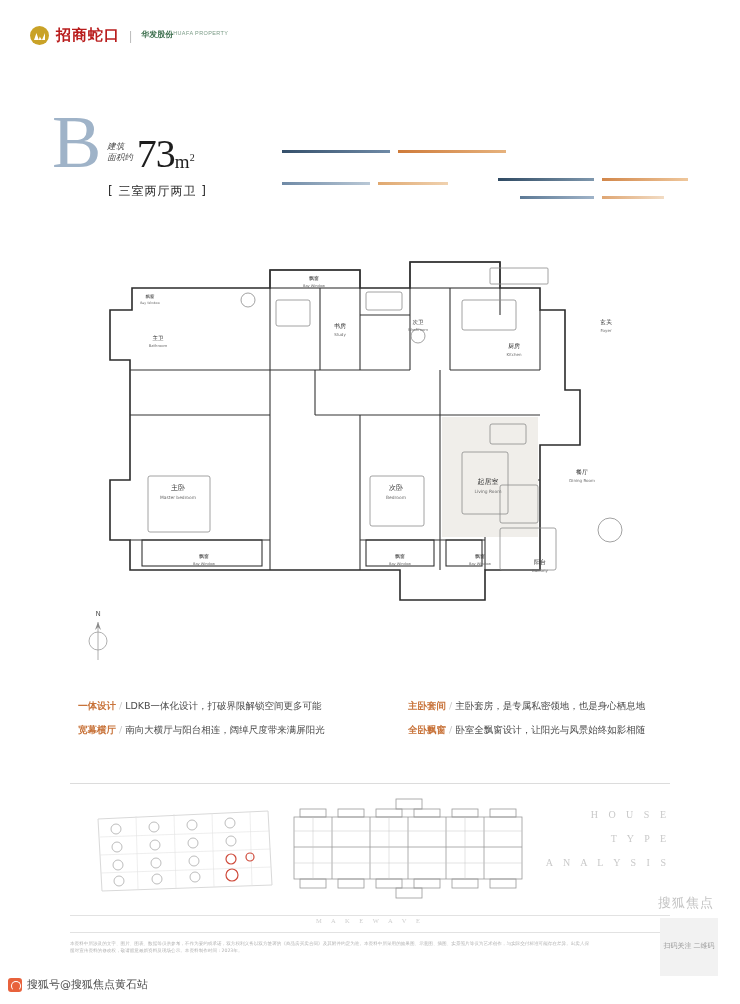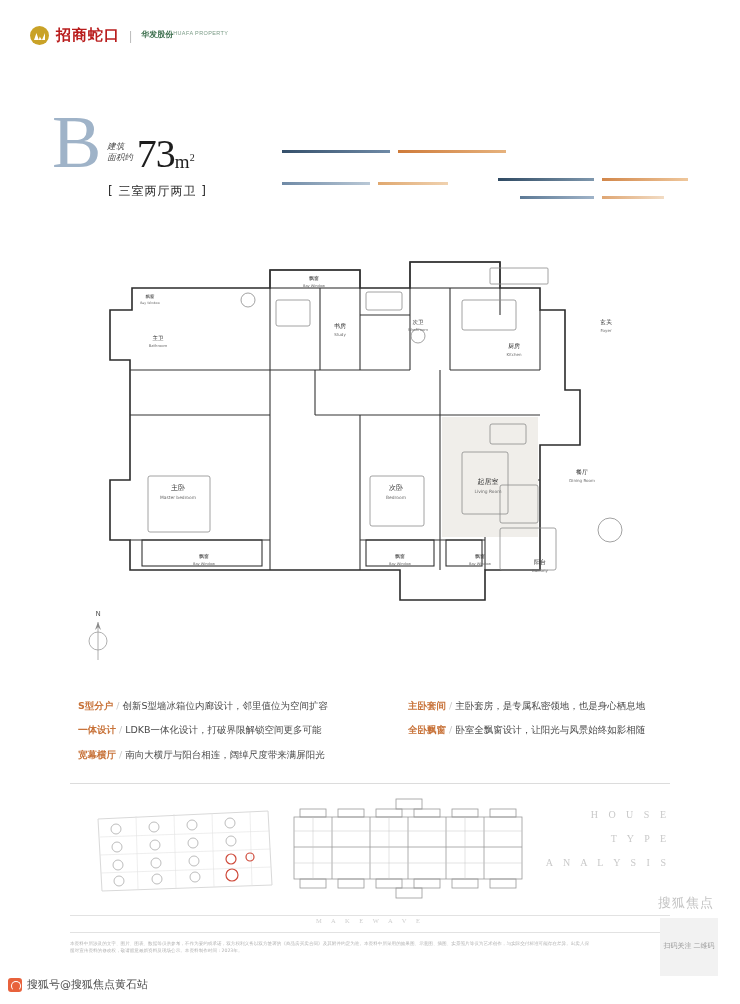--- a/index.html
+++ b/index.html
@@ -321,23 +321,20 @@
         <line x1="0" y1="6" x2="0" y2="44" stroke="#9b9b9b" stroke-width="0.8"></line>
         <circle cx="0" cy="25" r="9" stroke="#9b9b9b" stroke-width="0.8" fill="none"></circle>
         <path d="M0 6 L3 14 L0 11 L-3 14 Z" fill="#8a8a8a"></path>
       </g>
     </svg>
   </div>
 
   <div class="features">
     <div class="feat-col left">
       <div class="feat-line">
-        <span class="feat-key">S型分户</span><span class="feat-sep">/</span><span>创新S型墙冰箱位内廊设计，邻里值位为空间扩容</span>
-      </div>
-      <div class="feat-line">
         <span class="feat-key">一体设计</span><span class="feat-sep">/</span><span>LDKB一体化设计，打破界限解锁空间更多可能</span>
       </div>
       <div class="feat-line">
         <span class="feat-key">宽幕横厅</span><span class="feat-sep">/</span><span>南向大横厅与阳台相连，阔绰尺度带来满屏阳光</span>
       </div>
     </div>
     <div class="feat-col right">
       <div class="feat-line">
         <span class="feat-key">主卧套间</span><span class="feat-sep">/</span><span>主卧套房，是专属私密领地，也是身心栖息地</span>
       </div>

